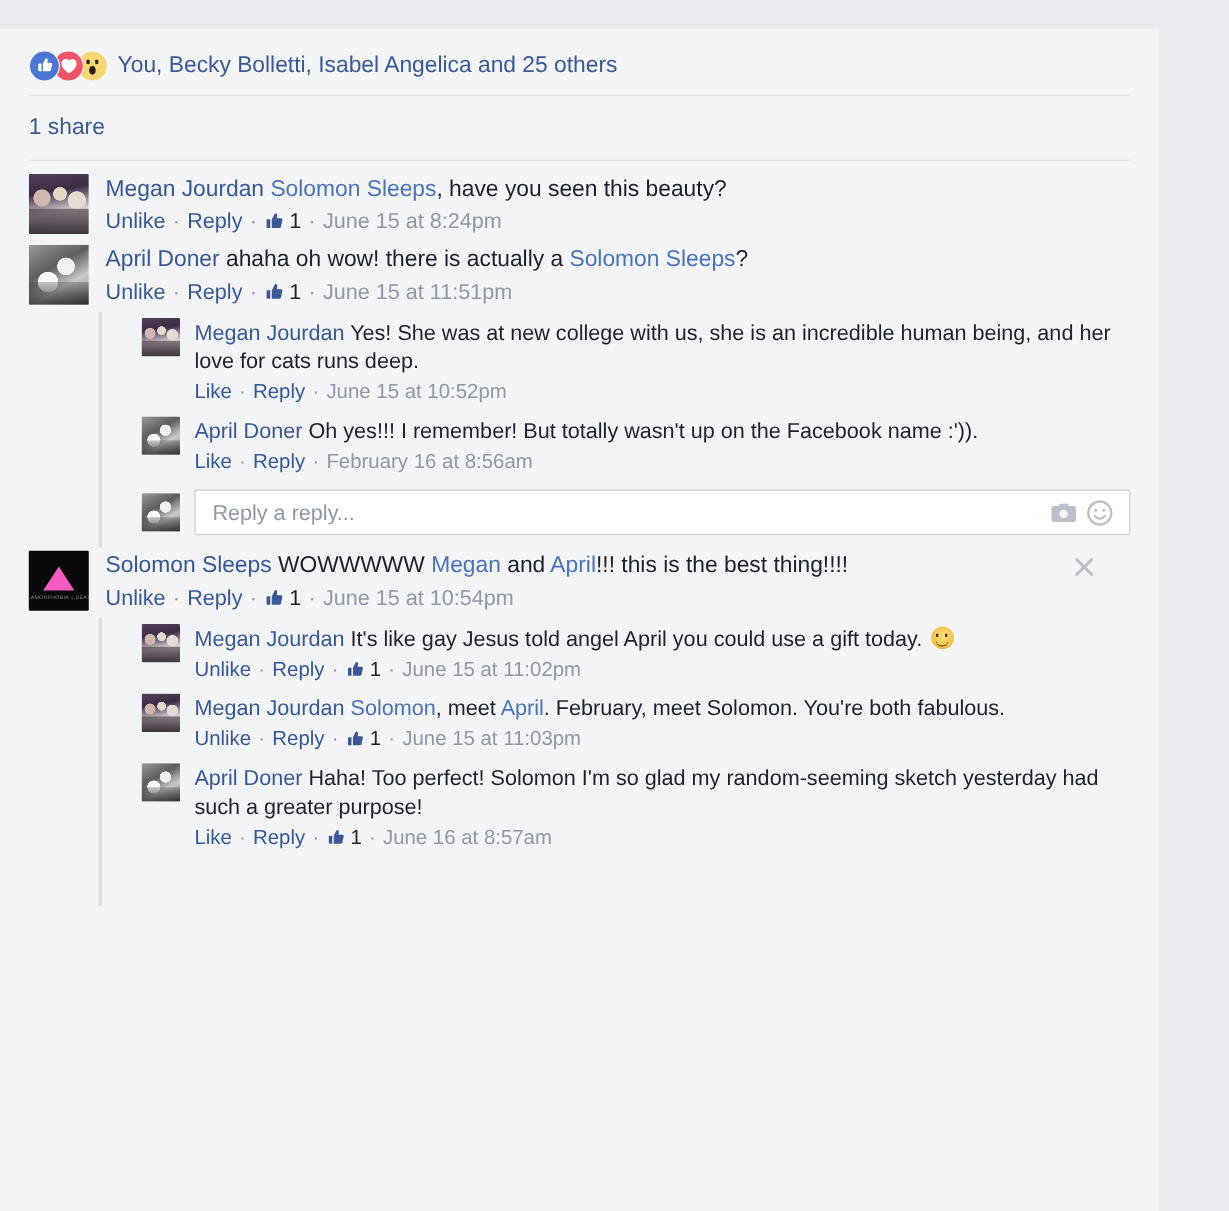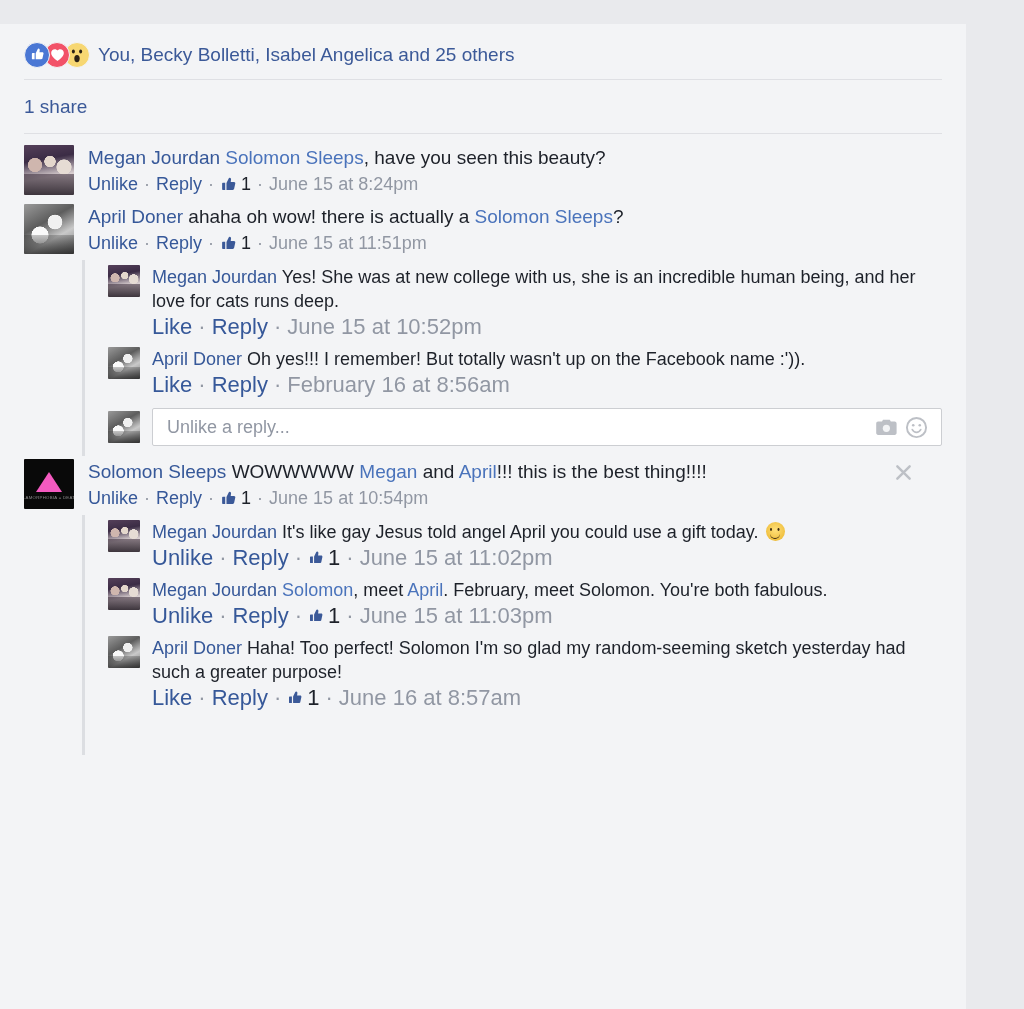--- a/index.html
+++ b/index.html
@@ -213,21 +213,21 @@
 
   .actions {
     font-size: 18px;
     line-height: 24px;
     color: #9197a3;
     margin-top: 2px;
     display: flex;
     align-items: flex-end;
     flex-wrap: wrap;
   }
-  .actions.small { font-size: 22px; }
+  .actions.small { font-size: 17px; }
   .act-link {
     color: #365899;
     cursor: pointer;
   }
   .sep {
     margin: 0 6px;
     color: #9197a3;
   }
   .like-count {
     display: inline-flex;
@@ -238,21 +238,21 @@
     display: inline-block;
     margin-right: 4px;
   }
   .thumb svg { display: block; }
   .ts { color: #9197a3; }
 
   
   .thread {
     position: relative;
     margin-left: 58px;
-    padding-left: 26px;
+    padding-left: 36px;
     padding-top: 2px;
   }
   .thread::before {
     content: "";
     position: absolute;
     left: 0;
     top: 0;
     bottom: 0;
     width: 3px;
     background: #dcdee2;
@@ -417,21 +417,21 @@
                   <span class="act-link">Reply</span>
                   <span class="sep">·</span>
                   <span class="ts">February 16 at 8:56am</span>
                 </div>
               </div>
             </div>
 
             <div class="reply-row">
               <div class="avatar small av-april"></div>
               <div class="reply-box">
-                <span class="reply-placeholder">Unlike a reply...</span>
+                <span class="reply-placeholder">Reply a reply...</span>
                 <span class="icon-btn">
                   <svg width="21" height="17" viewBox="0 0 21 17" aria-hidden="true">
                     <path fill="#bdc0c6" d="M7 0.8 6 2.6H2.1C1 2.6 0.2 3.4 0.2 4.5v9.6c0 1.1 0.9 1.9 1.9 1.9h16.6c1.1 0 1.9-0.9 1.9-1.9V4.5c0-1.1-0.9-1.9-1.9-1.9H14.8L13.8 0.8H7z"></path>
                     <circle cx="10.4" cy="9.3" r="3.6" fill="#f3f4f6"></circle>
                   </svg>
                 </span>
                 <span class="icon-btn">
                   <svg width="23" height="23" viewBox="0 0 24 24" aria-hidden="true">
                     <circle cx="12" cy="12" r="10" fill="none" stroke="#bdc0c6" stroke-width="2"></circle>
                     <circle cx="8.6" cy="9.6" r="1.35" fill="#bdc0c6"></circle>

